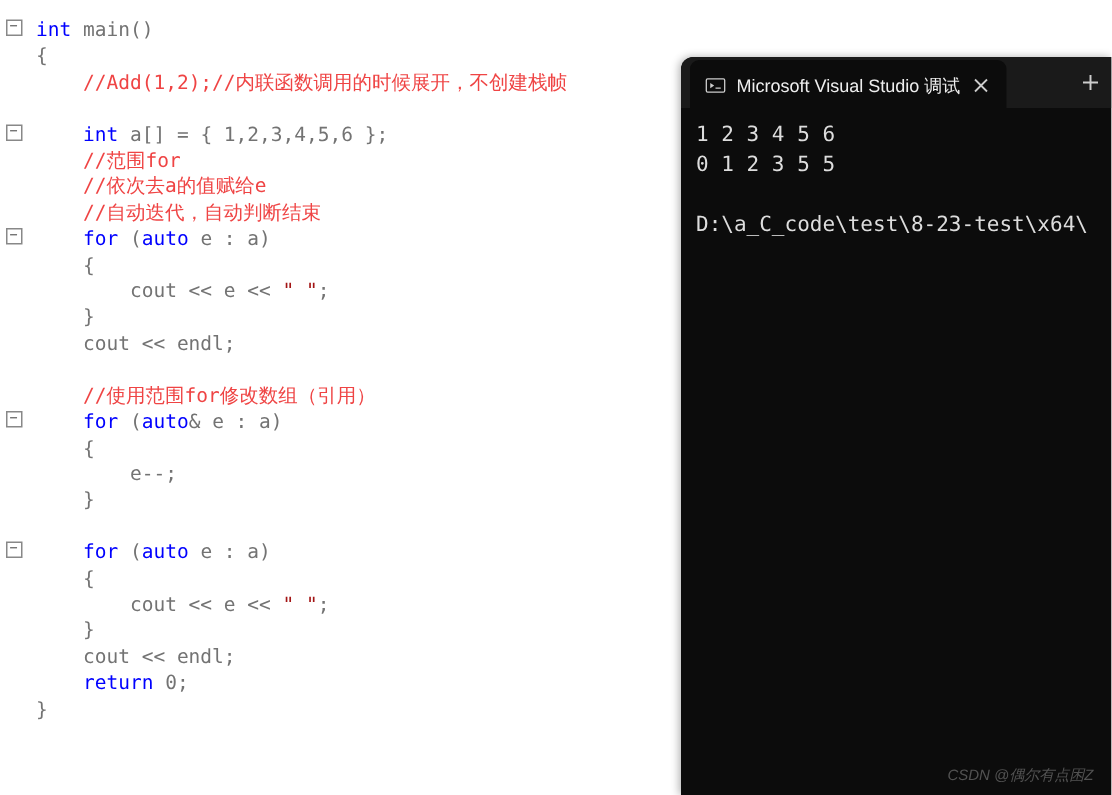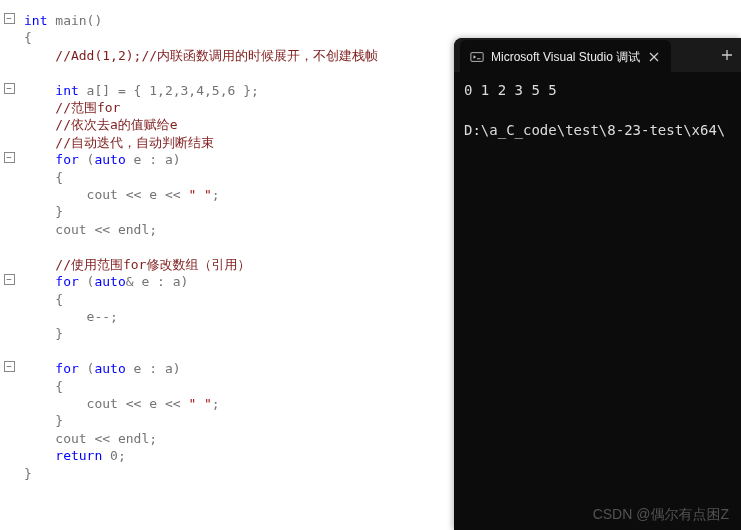--- a/index.html
+++ b/index.html
@@ -41,21 +41,21 @@
   }
   .gutter-spacer { height: 17.4px; }
   .code {
     padding: 12px 0 0 6px;
     line-height: 17.4px;
     white-space: pre;
   }
   .kw { color: #0000ff; }
   .type { color: #0000ff; }
   .str { color: #a31515; }
-  .cmt { color: #7f1d1d; }
+  .cmt { color: #ef4444; }
   .punc { color: #737373; }
   .terminal {
     position: absolute;
     left: 454px; top: 38px;
     width: 287px; height: 492px;
     background: #0c0c0c;
     border-radius: 8px 0 0 0;
     color: #ccc;
     overflow: hidden;
     box-shadow: -1px 0 6px rgba(0,0,0,0.3);
@@ -113,22 +113,23 @@
     display: inline-block;
     width: 1px; height: 15px;
     background: #ddd;
     vertical-align: middle;
   }
   .watermark {
     position: absolute;
     right: 12px;
     bottom: 6px;
     font-family: sans-serif;
-    font-size: 14px;
+    font-size: 10px;
     color: rgba(120,120,120,0.65);
+    font-style: italic;
   }
 </style>
 </head>
 <body>
 
 <div class="editor">
   <div class="gutter" id="gutter">
       <div class="fold">−</div>
       <div class="gutter-spacer"></div>
       <div class="gutter-spacer"></div>
@@ -178,16 +179,16 @@
           </svg>
       </span>
     </div>
     <div class="newtab">
       <svg viewBox="0 0 12 12" width="12" height="12">
           <line x1="6" y1="1" x2="6" y2="11" stroke="#ccc" stroke-width="1.3"></line>
           <line x1="1" y1="6" x2="11" y2="6" stroke="#ccc" stroke-width="1.3"></line>
         </svg>
     </div>
   </div>
-  <div class="term-body" id="termout"><div>0 1 2 3 5 5</div><div>&nbsp;</div><div>D:\a_C_code\test\8-23-test\x64\</div></div>
+  <div class="term-body" id="termout"><div>1 2 3 4 5 6</div><div>0 1 2 3 5 5</div><div>&nbsp;</div><div>D:\a_C_code\test\8-23-test\x64\</div></div>
 </div>
 
 <div class="watermark">CSDN @偶尔有点困Z</div>
 
 </body></html>

